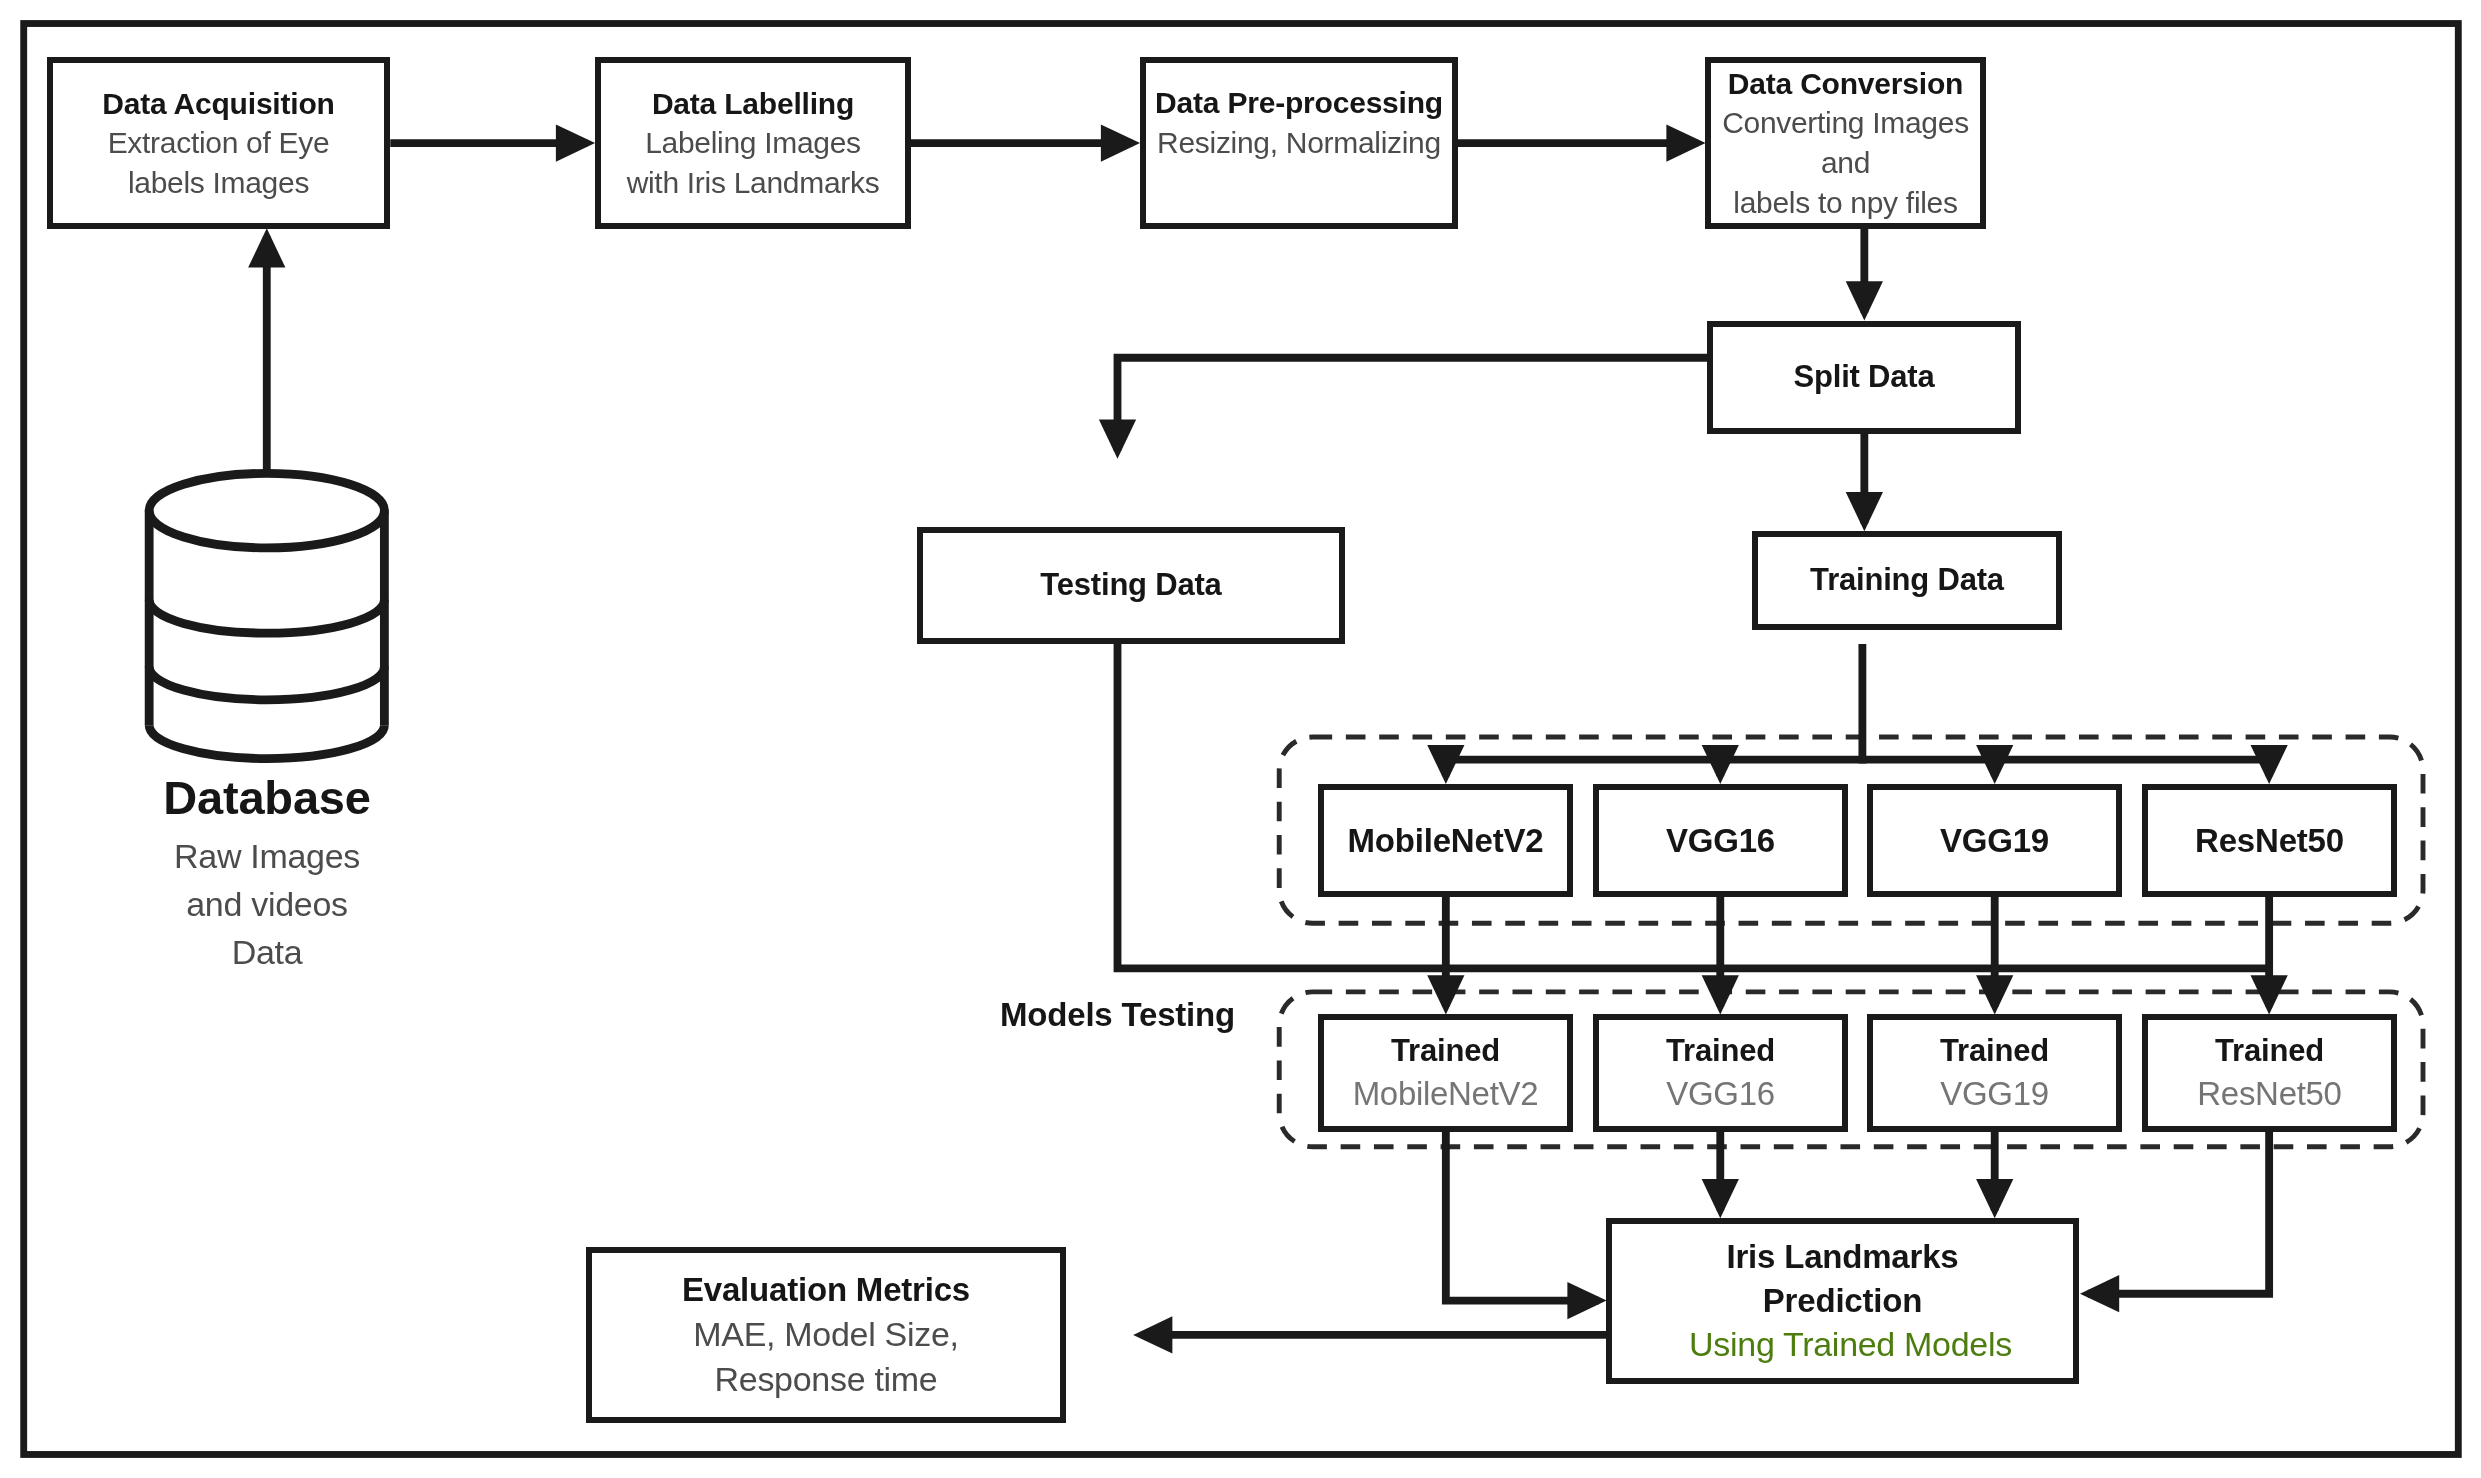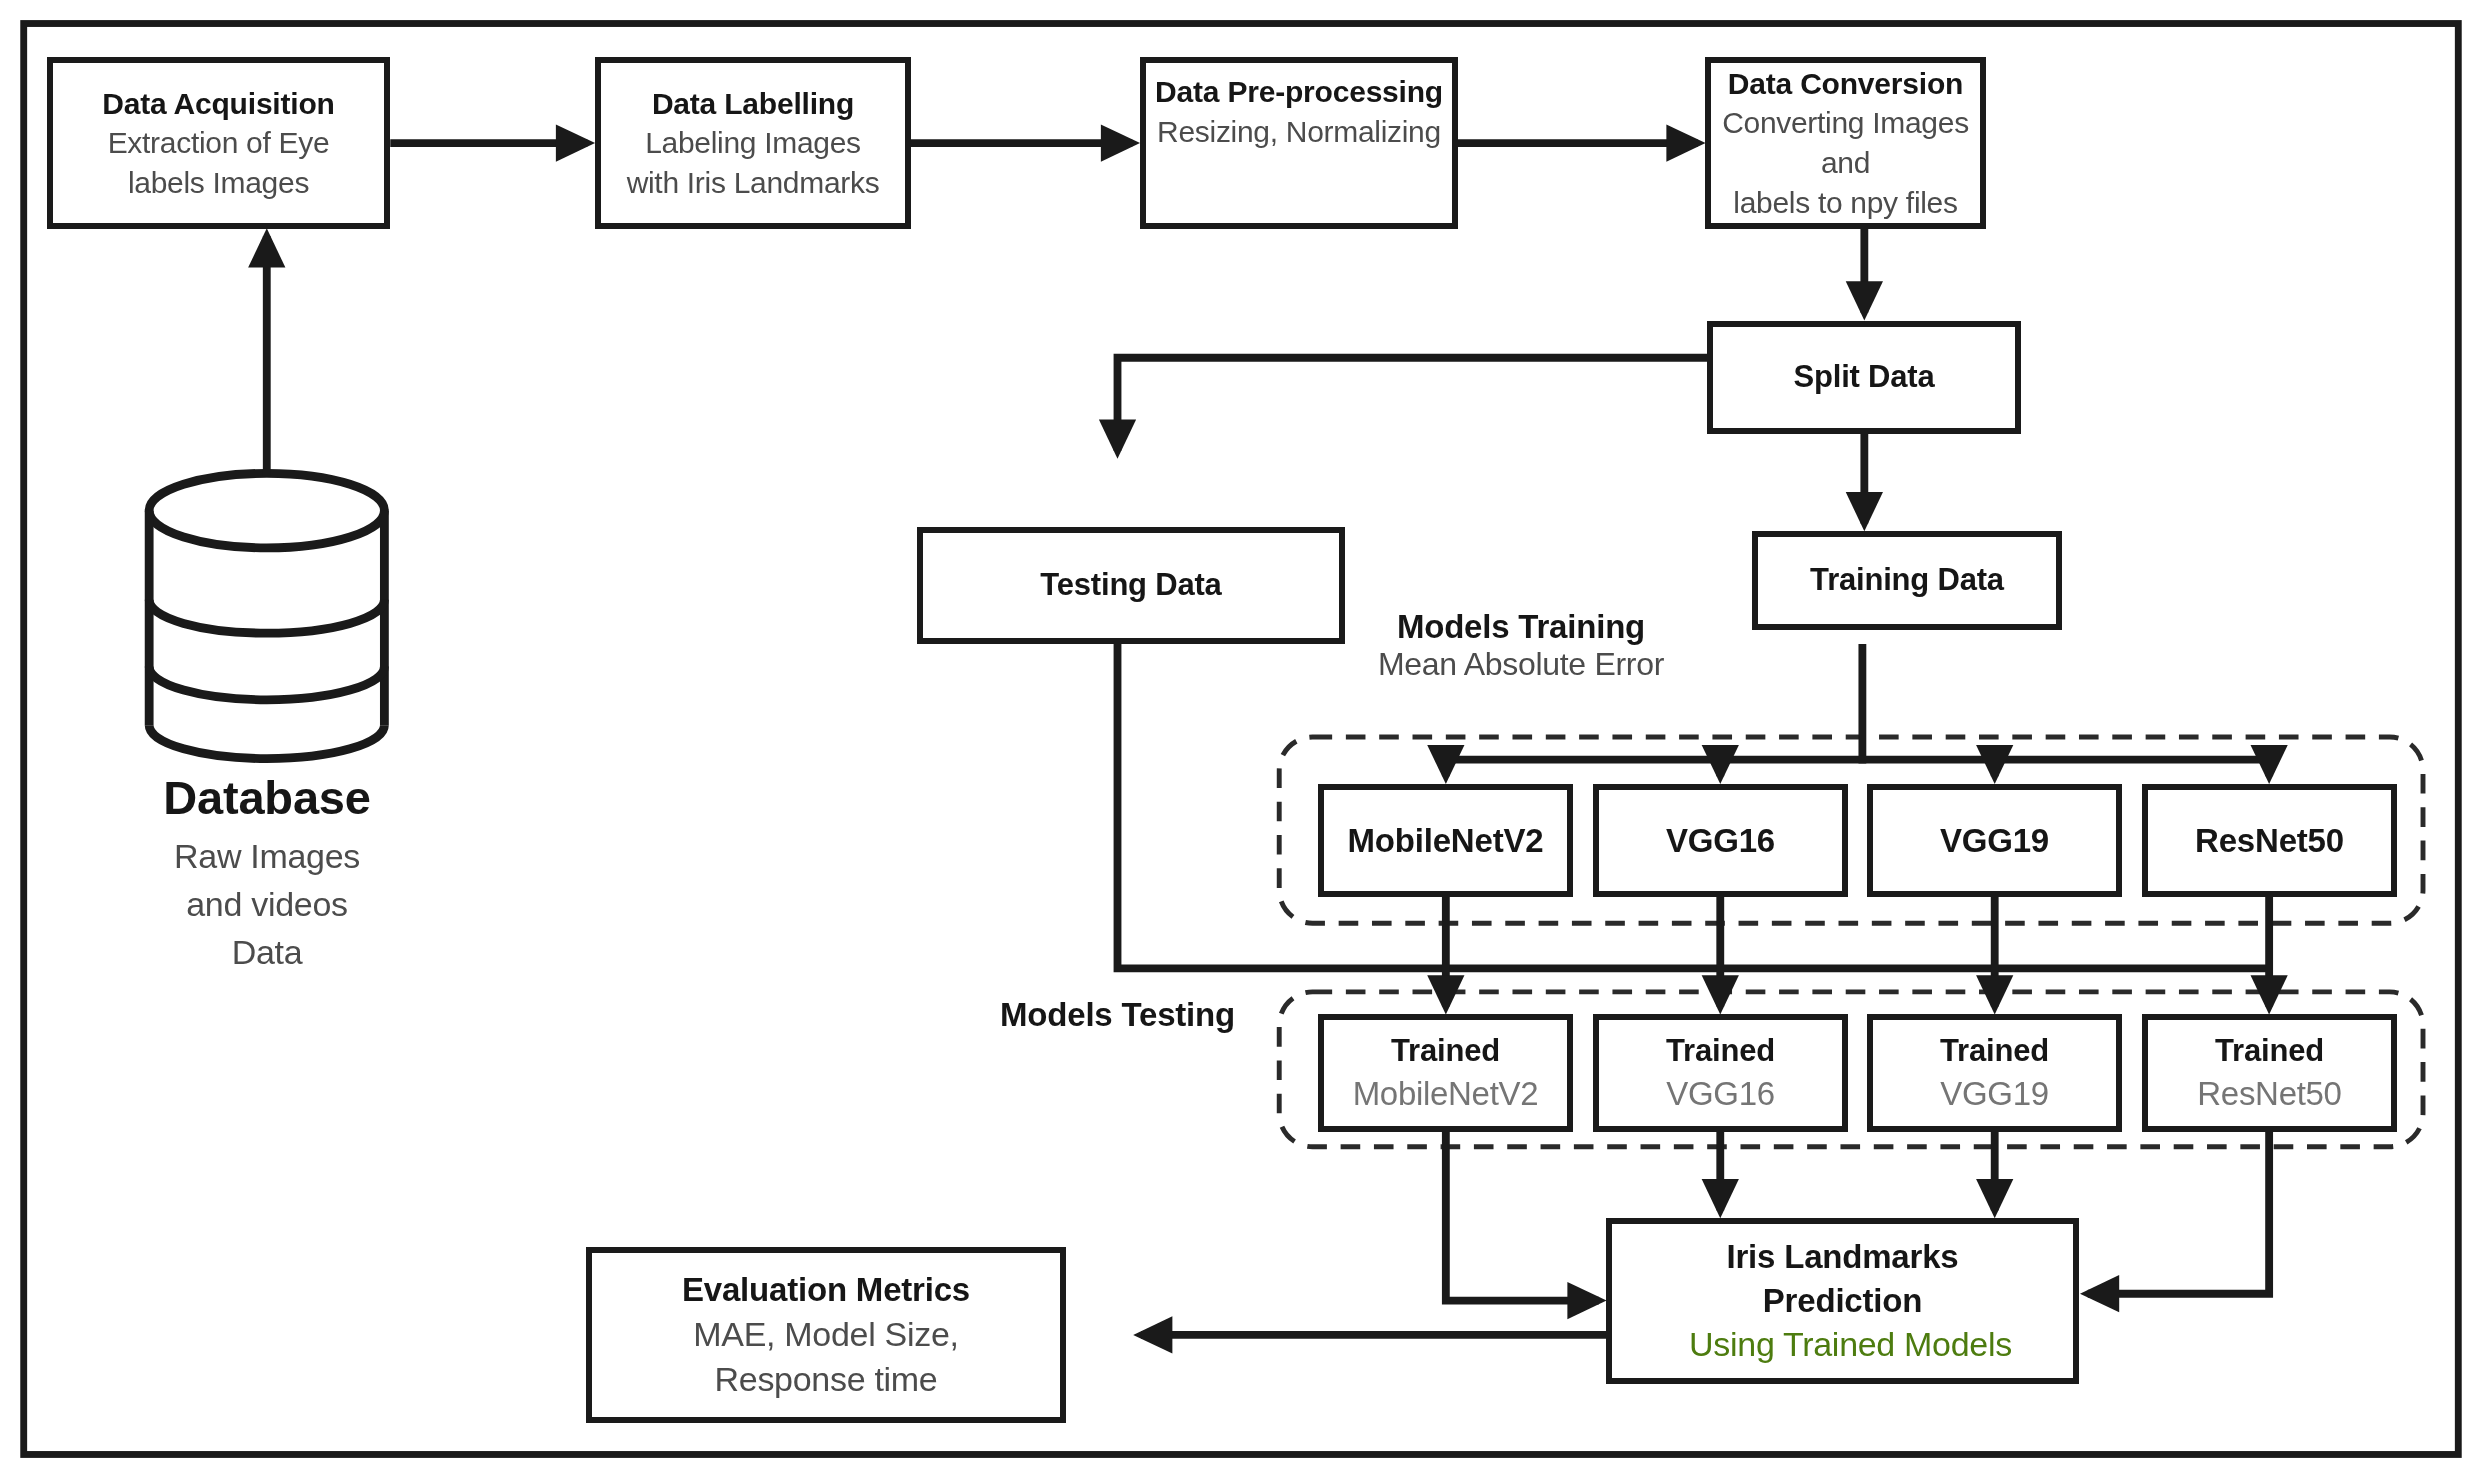--- a/index.html
+++ b/index.html
@@ -8,21 +8,21 @@
     font-family:"Liberation Sans","DejaVu Sans",sans-serif;color:#161616;
   }
   svg.wires{position:absolute;left:0;top:0;width:2482px;height:1478px;}
   .node{
     position:absolute;box-sizing:border-box;border:6.9px solid #1a1a1a;background:#ffffff;
     display:flex;flex-direction:column;align-items:center;justify-content:center;
     text-align:center;line-height:1.32;z-index:2;
   }
   .nt{font-weight:700;color:#161616;white-space:pre-line;font-size:30px;letter-spacing:-0.2px;}
   .ns{color:#4c4c4c;white-space:pre-line;font-size:30px;letter-spacing:-0.3px;}
-  .topalign{justify-content:flex-start;padding-top:9px;align-items:center;}
+  .topalign{justify-content:flex-start;padding-top:20px;align-items:center;}
   .mid .nt{font-size:31px;}
   .model .nt{font-size:33px;}
   .trained .nt{font-size:31px;}
   .trained .ns{font-size:33px;color:#757575;}
   .iris .nt{font-size:33px;}
   .iris .ns{font-size:34px;color:#4d7c0f;margin-left:16px;}
   .eval .nt{font-size:33px;}
   .eval .ns{font-size:34px;}
   .plain{position:absolute;text-align:center;z-index:2;background:transparent;}
   .plain .nt{font-size:33px;}
@@ -111,24 +111,20 @@
   <div class="node mid" style="left:1707px;top:321px;width:314px;height:113px">
     <div class="nt">Split Data</div>
   </div>
   <div class="node mid" style="left:917px;top:527px;width:428px;height:117px">
     <div class="nt">Testing Data</div>
   </div>
   <div class="node mid" style="left:1752px;top:531px;width:310px;height:99px">
     <div class="nt">Training Data</div>
   </div>
 
-  <div class="plain" style="left:1325px;top:608px;width:392px">
-    <div class="nt">Models Training</div>
-    <div class="ns">Mean Absolute Error</div>
-  </div>
   <div class="plain" style="left:956px;top:996px;width:323px">
     <div class="nt">Models Testing</div>
   </div>
 
   <div class="node model" style="left:1318px;top:784px;width:255px;height:113px">
     <div class="nt">MobileNetV2</div>
   </div>
   <div class="node model" style="left:1593px;top:784px;width:255px;height:113px">
     <div class="nt">VGG16</div>
   </div>

